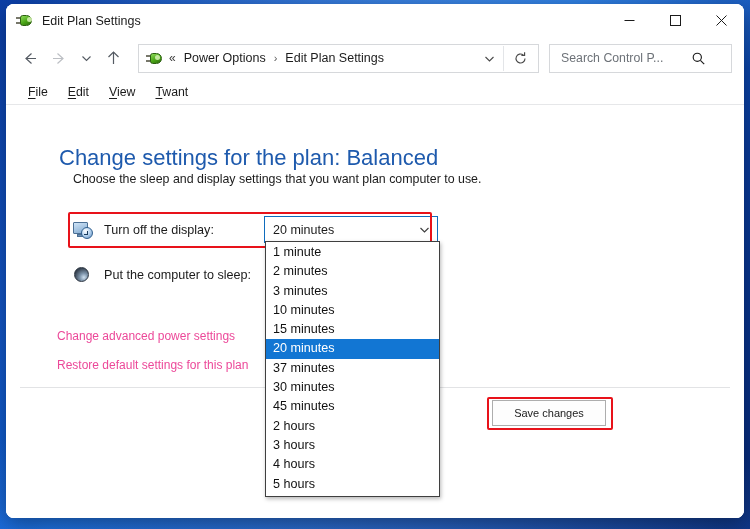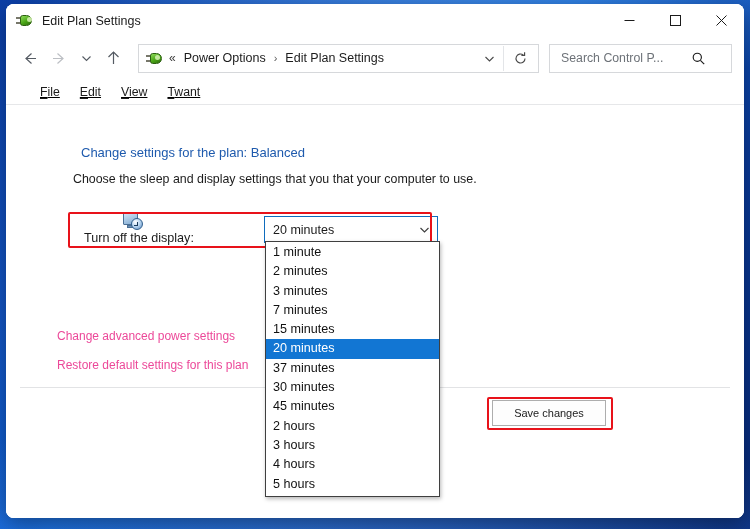--- a/index.html
+++ b/index.html
@@ -141,66 +141,65 @@
     background: transparent;
   }
   .search-input::placeholder { color: #6d7278; }
   .search-icon { color:#1b1b1b; display:flex; align-items:center; }
 
   
   .menubar {
     height: 25px;
     display: flex;
     align-items: center;
-    padding-left: 24px;
+    padding-left: 12px;
     background: #fff;
     border-bottom: 1px solid #e6e7e9;
     position: relative;
     z-index: 2;
-    text-decoration: underline;
   }
   .menu-item {
     font-size: 12.3px;
     color: #1b1b1b;
     padding: 3px 10px;
     white-space: nowrap;
   }
   .menu-item u { text-underline-offset: 2px; }
 
   
   .content {
     position: absolute;
     left: 0; right: 0;
     top: 100px; bottom: 0;
     background: #fff;
   }
   .page-heading {
     position: absolute;
-    left: 75px; top: 41px;
-    font-size: 13px;
+    left: 53px; top: 41px;
+    font-size: 22px;
     color: #1e5aad;
     white-space: nowrap;
   }
   .page-sub {
     position: absolute;
     left: 67px; top: 68px;
     font-size: 12.4px;
     color: #1b1b1b;
     white-space: nowrap;
   }
 
   
   .setting-row {
     position: absolute;
     left: 67px;
     display: flex;
     align-items: center;
     height: 26px;
   }
-  .row-display { top: 107px; flex-direction: column; }
+  .row-display { top: 113px; }
   .row-sleep   { top: 158px; }
   .row-icon { width: 20px; height: 20px; position: relative; flex:0 0 auto; }
   .row-label {
     margin-left: 11px;
     font-size: 12.6px;
     color: #1b1b1b;
     white-space: nowrap;
   }
 
   
@@ -442,55 +441,63 @@
     <div class="menubar">
       <div class="menu-item"><u>F</u><span>ile</span></div>
       <div class="menu-item"><u>E</u><span>dit</span></div>
       <div class="menu-item"><u>V</u><span>iew</span></div>
       <div class="menu-item"><u>T</u><span>want</span></div>
     </div>
 
     <div class="content">
 
       <div class="page-heading">Change settings for the plan: Balanced</div>
-      <div class="page-sub">Choose the sleep and display settings that you that your computer to use.</div>
+      <div class="page-sub">Choose the sleep and display settings that you want plan computer to use.</div>
 
       <div class="setting-row row-display">
         <div class="row-icon">
           <div class="ic-display">
             <div class="mon"></div>
             <div class="stand"></div>
             <div class="clock"></div>
             <div class="hand-h"></div>
             <div class="hand-m"></div>
           </div>
         </div>
         <div class="row-label">Turn off the display:</div>
       </div>
 
+      <div class="setting-row row-sleep">
+        <div class="row-icon">
+          <div class="ic-sleep">
+              <div class="ball"></div>
+            </div>
+        </div>
+        <div class="row-label">Put the computer to sleep:</div>
+      </div>
 
       <a class="link link-advanced">Change advanced power settings</a>
       <a class="link link-restore">Restore default settings for this plan</a>
 
       <div class="separator"></div>
 
       <div class="combo">
         <span class="combo-value">20 minutes</span>
         <span class="combo-arrow">
           <svg width="13" height="13" viewBox="0 0 13 13">
               <path d="M2.5 5 L6.5 9 L10.5 5" fill="none" stroke="currentColor" stroke-width="1.1"></path>
             </svg>
         </span>
       </div>
 
       <div class="dropdown">
         <div class="dd-item">1 minute</div>
         <div class="dd-item">2 minutes</div>
         <div class="dd-item">3 minutes</div>
-        <div class="dd-item">7 minutes</div>
+        <div class="dd-item">10 minutes</div>
         <div class="dd-item">15 minutes</div>
         <div class="dd-item selected">20 minutes</div>
         <div class="dd-item">37 minutes</div>
         <div class="dd-item">30 minutes</div>
         <div class="dd-item">45 minutes</div>
         <div class="dd-item">2 hours</div>
         <div class="dd-item">3 hours</div>
         <div class="dd-item">4 hours</div>
         <div class="dd-item">5 hours</div>
 

